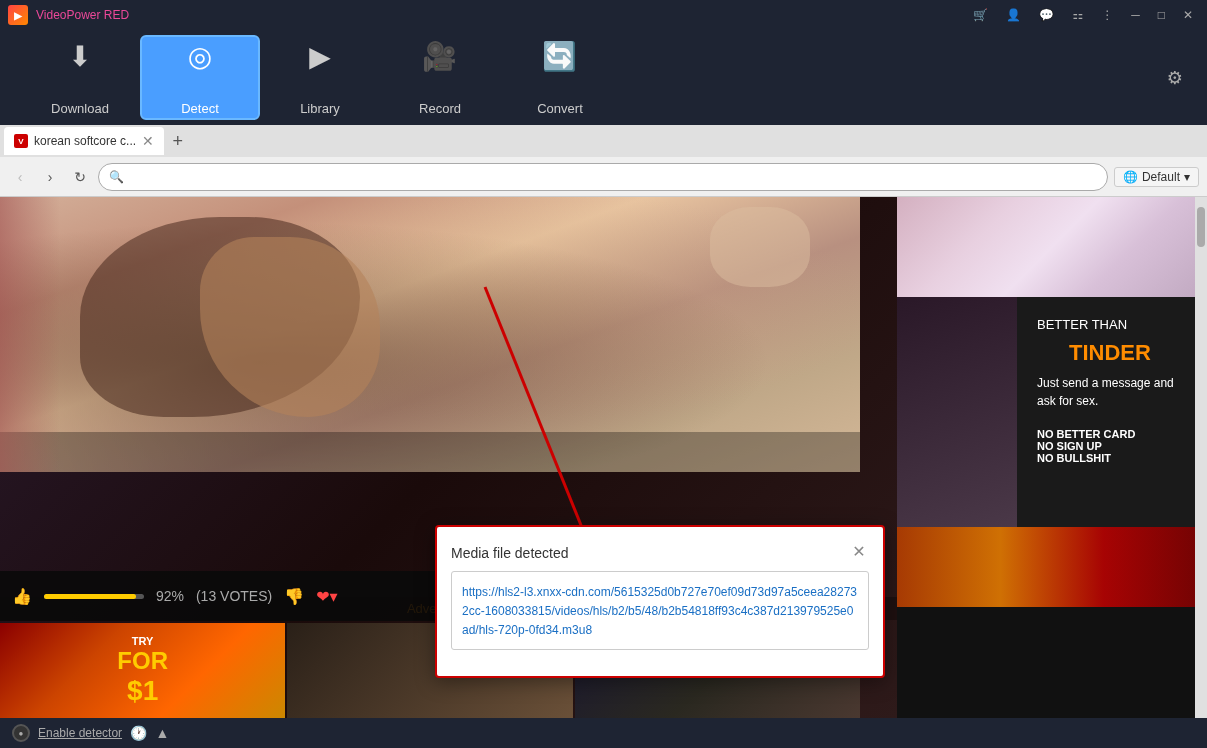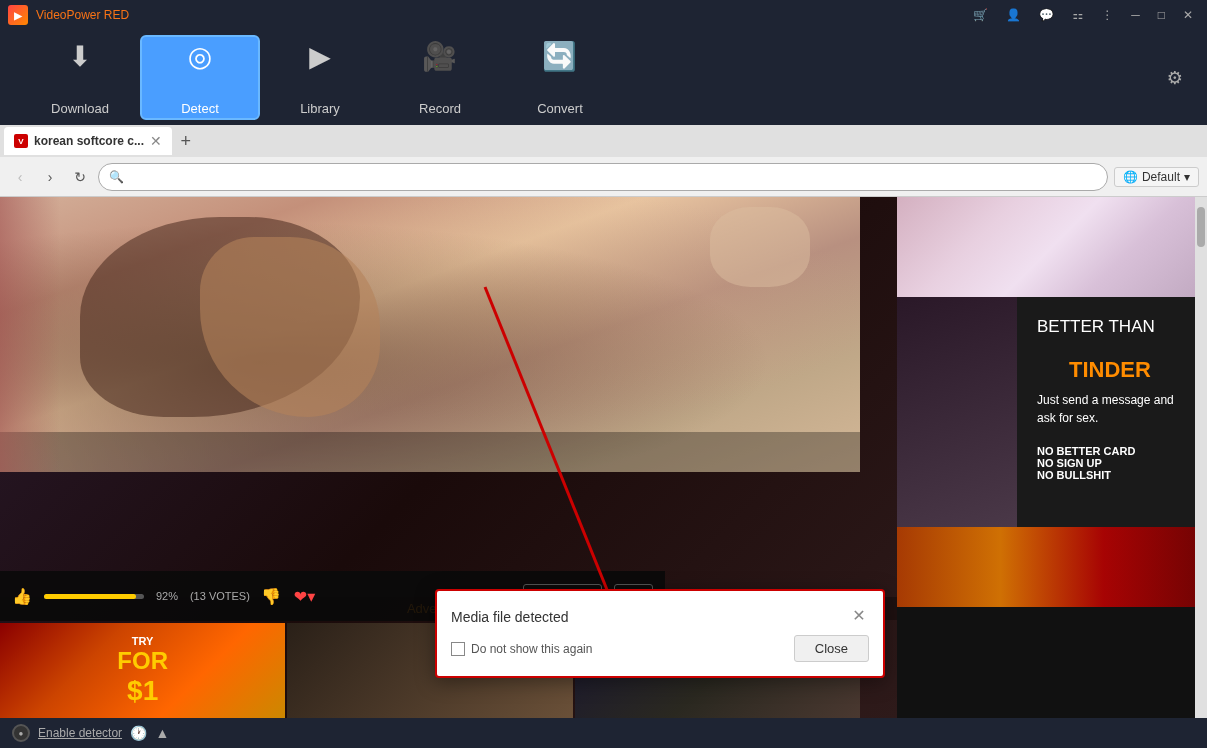--- a/index.html
+++ b/index.html
@@ -15,21 +15,21 @@
       justify-content: space-between;
     }
     .title-bar-left { display: flex; align-items: center; gap: 8px; }
     .app-logo {
       width: 20px; height: 20px;
       background: linear-gradient(135deg, #ff4444, #ff8800);
       border-radius: 3px;
       display: flex; align-items: center; justify-content: center;
       font-size: 10px; color: white; font-weight: bold;
     }
-    .app-title { color: #f97316; font-size: 12px; }
+    .app-title { color: #ec4899; font-size: 12px; }
     .title-bar-right { display: flex; align-items: center; gap: 6px; }
     .title-btn {
       color: #aaa; font-size: 12px; cursor: pointer; padding: 2px 6px;
       border-radius: 2px;
     }
 
     
     .toolbar {
       display: flex;
       align-items: center;
@@ -79,21 +79,21 @@
       background: white; border-radius: 4px 4px 0 0;
       padding: 4px 10px; font-size: 12px; color: #333;
       height: 28px; cursor: pointer; max-width: 200px;
     }
     .tab-favicon {
       width: 14px; height: 14px;
       background: #cc0000; border-radius: 2px;
       display: flex; align-items: center; justify-content: center;
       color: white; font-size: 8px; font-weight: bold; flex-shrink: 0;
     }
-    .tab-label { overflow: hidden; text-overflow: ellipsis; white-space: nowrap; flex: 1; font-weight: bold; }
+    .tab-label { overflow: hidden; text-overflow: ellipsis; white-space: nowrap; flex: 1; }
     .tab-close { color: #888; font-size: 14px; cursor: pointer; flex-shrink: 0; }
     .new-tab-btn {
       width: 24px; height: 24px; border-radius: 50%;
       display: flex; align-items: center; justify-content: center;
       cursor: pointer; color: #555; font-size: 18px;
     }
     .url-bar {
       flex: 1; height: 28px;
       border: 1px solid #aaa; border-radius: 14px;
       background: white; display: flex; align-items: center;
@@ -142,39 +142,39 @@
       background: rgba(0,0,0,0.3);
     }
     .video-stats-bar {
       position: absolute; bottom: 97px; left: 0; width: 665px;
       background: rgba(10,10,10,0.9); height: 50px;
       display: flex; align-items: center; gap: 12px; padding: 0 12px;
     }
     .like-btn { display: flex; align-items: center; gap: 4px; color: white; cursor: pointer; }
     .vote-bar { width: 100px; height: 5px; background: #555; border-radius: 3px; position: relative; }
     .vote-fill { height: 100%; background: #ffcc00; border-radius: 3px; width: 92%; }
-    .vote-text { color: #aaa; font-size: 11px; }
+    .vote-text { color: #aaa; font-size: 14px; }
     .dislike-btn { color: white; cursor: pointer; }
     .heart-btn { color: #ff4444; cursor: pointer; }
     .details-btn { color: white; font-size: 13px; padding: 4px 12px; border: 1px solid #555; border-radius: 3px; cursor: pointer; }
     .right-sidebar {
       width: 310px; background: #111; overflow: hidden;
     }
     .side-ad-top {
       height: 100px; background: linear-gradient(90deg, #c0a0d0 0%, #e0c0e0 100%);
       position: relative; overflow: hidden;
     }
     .side-ad-bottom {
       height: 230px; background: #111;
       display: flex; position: relative;
     }
     .side-ad-text {
       background: #1a1a1a; padding: 20px; color: white; flex: 1;
     }
-    .tinder-better { color: white; font-size: 17px; margin-bottom: 20px; }
+    .tinder-better { color: white; font-size: 13px; margin-bottom: 8px; }
     .tinder-title { color: #ff8c00; font-size: 22px; font-weight: 900; margin-bottom: 8px; margin-left: 32px; }
     .tinder-sub { color: white; font-size: 12px; line-height: 1.5; }
     .tinder-no { color: white; font-size: 11px; font-weight: bold; }
     .scrollbar-v {
       width: 12px; background: #e0e0e0;
       position: absolute; right: 0; top: 0; bottom: 0;
       display: flex; flex-direction: column; align-items: center;
     }
     .scrollbar-thumb {
       width: 8px; height: 40px; background: #aaa; border-radius: 4px;
@@ -376,26 +376,22 @@
         </marker>
       </defs>
       <line x1="55" y1="5" x2="190" y2="340" stroke="#cc0000" stroke-width="3" marker-end="url(#arrowhead)"></line>
     </svg>
 
     <div class="modal-overlay">
       <div class="modal-header">
         <span class="modal-title">Media file detected</span>
         <div class="modal-close">✕</div>
       </div>
-      <div class="modal-footer">
-        <div class="checkbox-row">
-          <div class="checkbox"></div>
-          <span class="checkbox-label">Do not show this again</span>
-        </div>
-        <button class="close-btn">Close</button>
+      <div class="modal-url-box">
+        <a class="modal-url-link">https://hls2-l3.xnxx-cdn.com/5615325d0b727e70ef09d73d97a5ceea282732cc-1608033815/videos/hls/b2/b5/48/b2b54818ff93c4c387d213979525e0ad/hls-720p-0fd34.m3u8</a>
       </div>
     </div>
   </div>
 
   <div class="right-sidebar">
 
     <div class="side-ad-top">
       <div style="width:100%;height:100%;background:linear-gradient(135deg,#d4b0c0 0%,#e8d0e0 30%,#f0e0f0 50%,#d8c0d8 70%,#c0a8c0 100%);"></div>
     </div>
 

